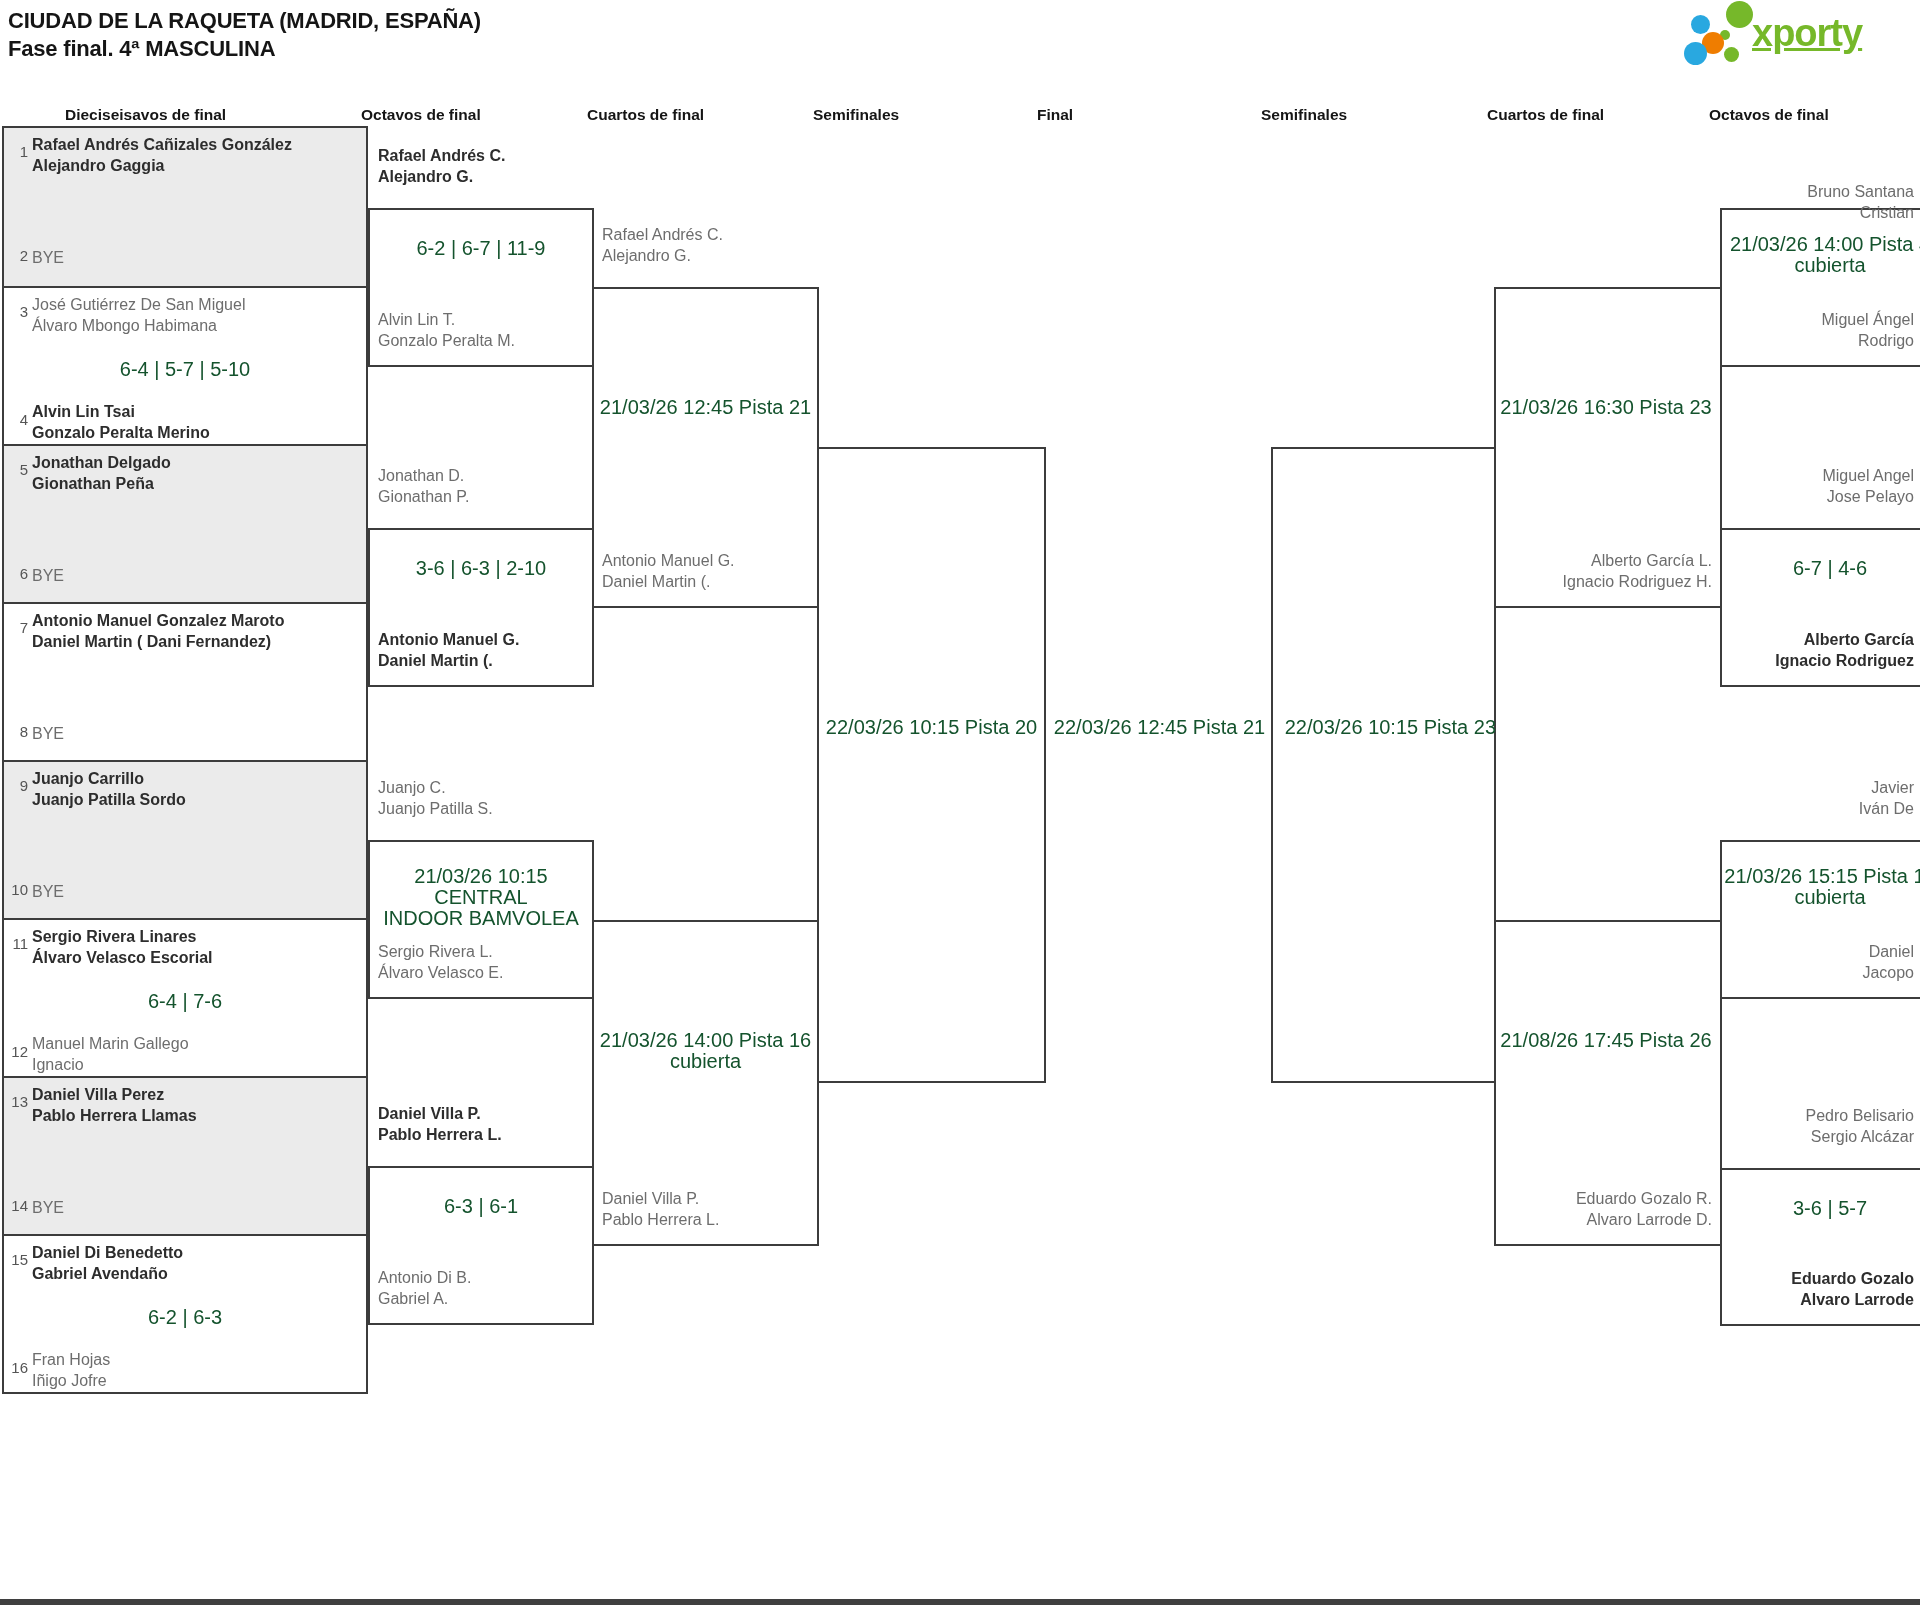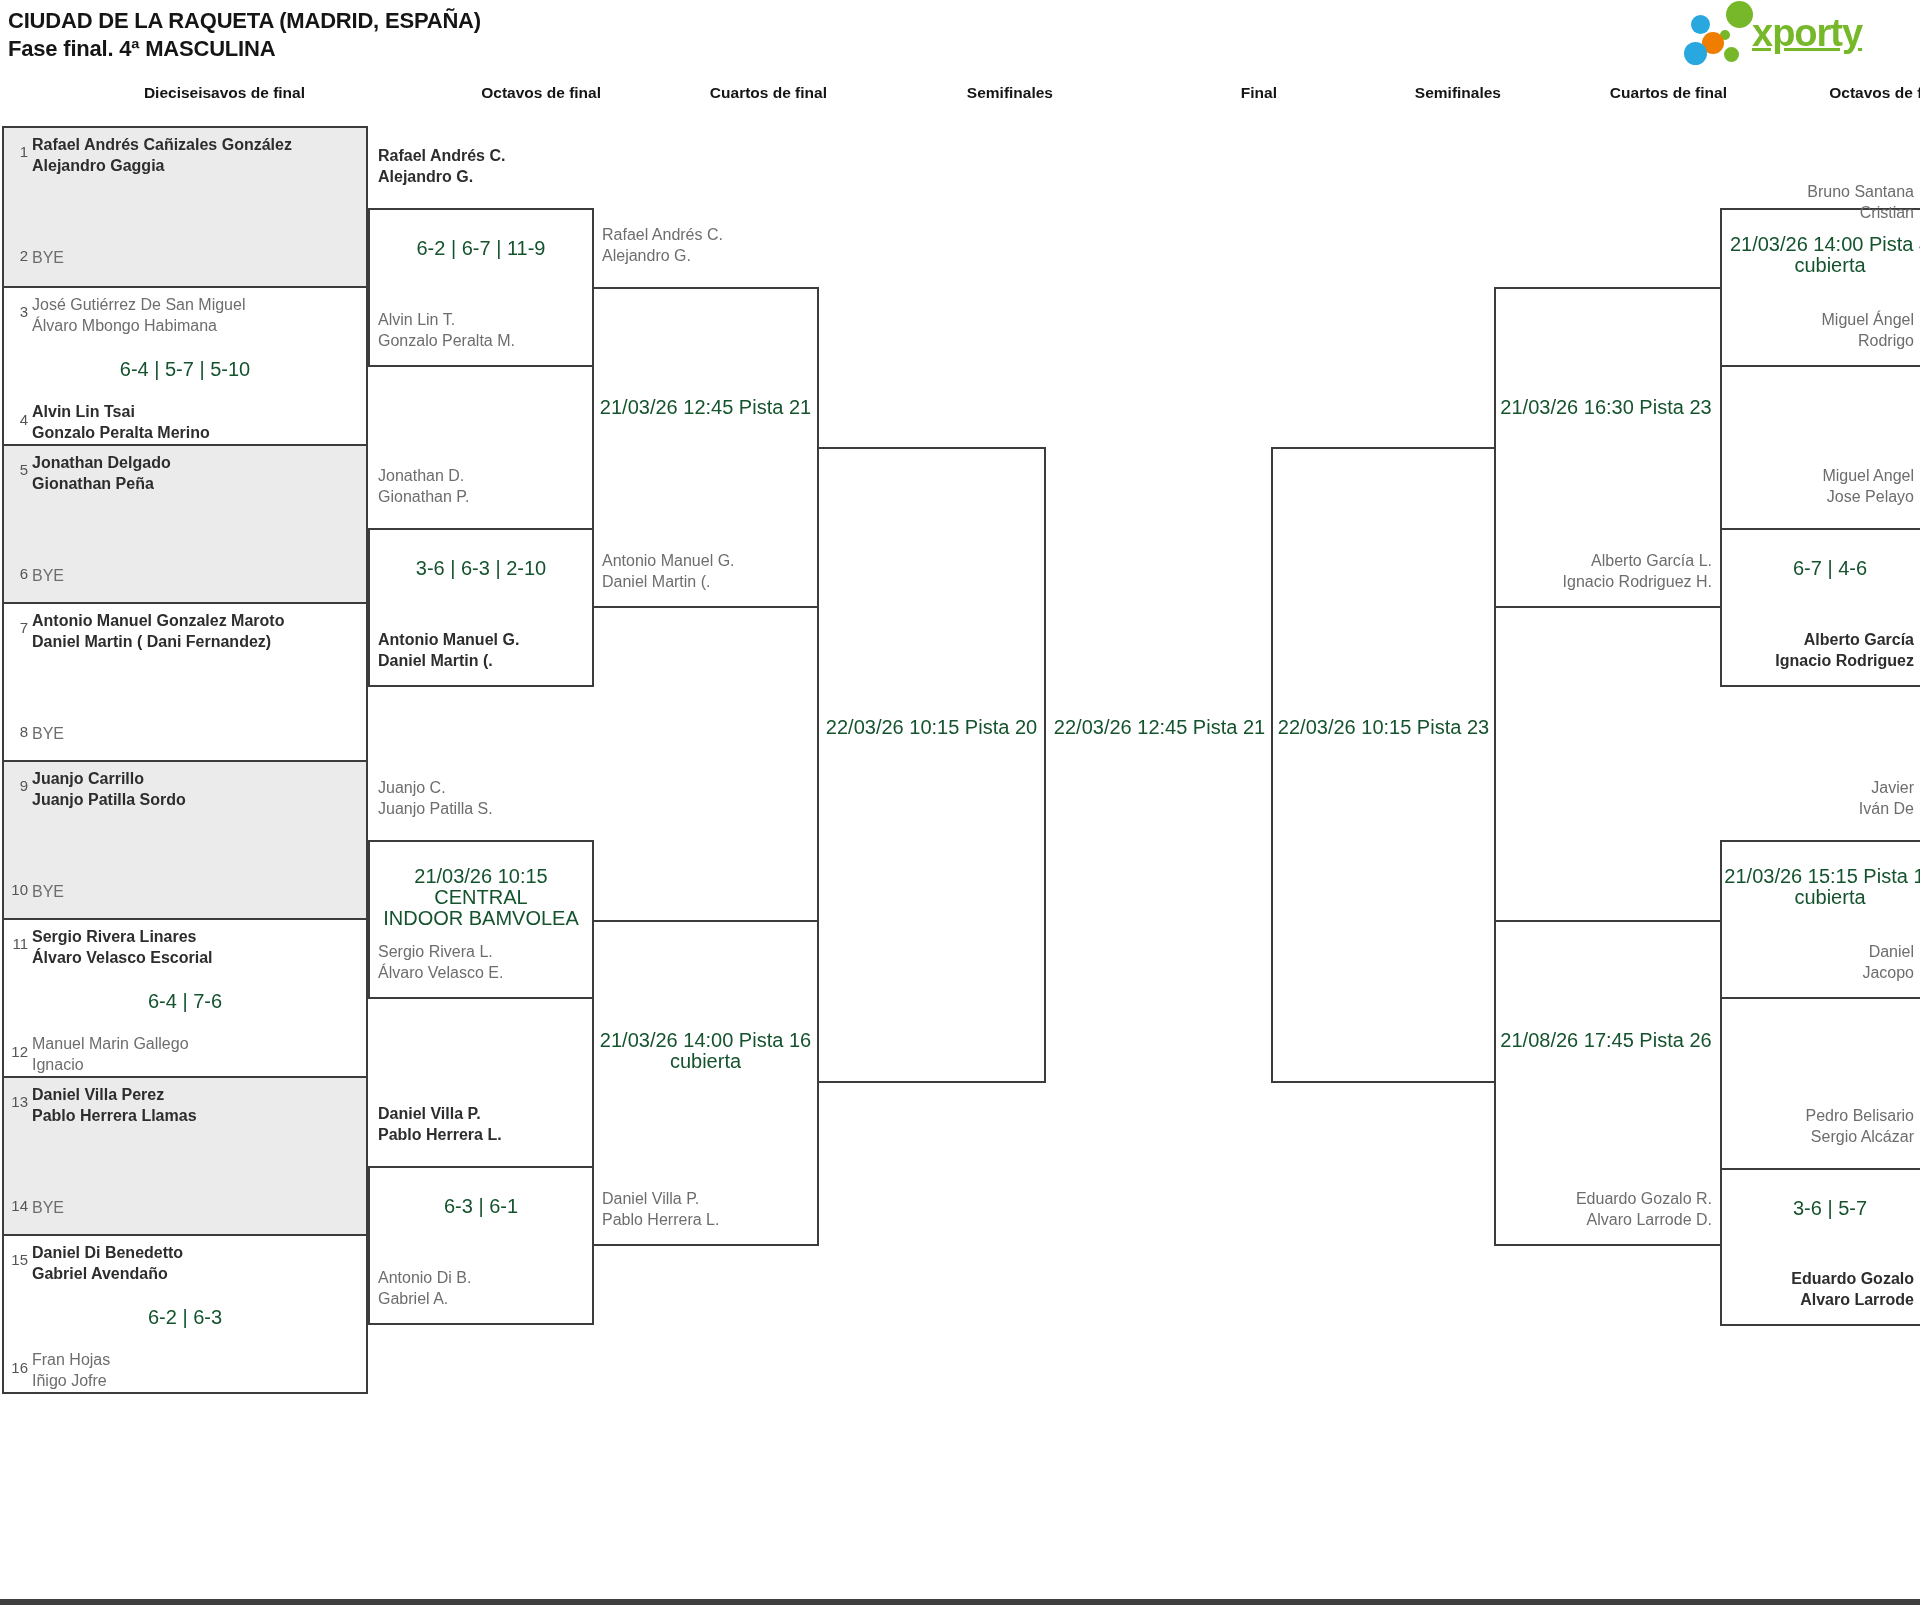--- a/index.html
+++ b/index.html
@@ -1,21 +1,21 @@
 <!DOCTYPE html>
 <html><head>
 <meta charset="utf-8">
 <style>
   html,body{margin:0;padding:0;}
   body{
     width:1920px;height:1605px;position:relative;overflow:hidden;background:#ffffff;
     font-family:"Liberation Sans","DejaVu Sans",sans-serif;
   }
   .title{position:absolute;font-size:22px;font-weight:700;color:#151515;letter-spacing:-0.2px;}
-  .colhead{position:absolute;top:84px;width:240px;margin-left:-120px;text-align:right;
+  .colhead{position:absolute;top:106px;width:240px;margin-left:-120px;text-align:left;
     font-size:15.5px;font-weight:700;color:#151515;}
   .box{position:absolute;border:2px solid #3c3c3c;box-sizing:border-box;background:transparent;}
   .r16{position:absolute;left:2px;top:126px;width:366px;height:1268px;border:2px solid #3c3c3c;box-sizing:border-box;}
   .r16row{position:absolute;left:0;width:100%;height:158px;box-sizing:border-box;}
   .r16row.alt{background:#ebebeb;}
   .r16row.sep{border-top:2px solid #3c3c3c;}
   .lbl{position:absolute;font-size:16px;line-height:21px;color:#6d6d6d;white-space:pre-line;}
   .b{font-weight:700;color:#2d2d2d;}
   .rt{text-align:right;}
   .sc{position:absolute;font-size:20px;line-height:21px;color:#14532d;text-align:center;white-space:pre-line;}
@@ -164,21 +164,21 @@
 cubierta</div>
 <div class="lbl" style="left:602px;top:1188px;">Daniel Villa P.
 Pablo Herrera L.</div>
 
 <div class="box" style="left:817px;top:447px;width:229px;height:636px;"></div>
 <div class="sc" style="left:819px;top:717px;width:225px;">22/03/26 10:15 Pista 20</div>
 
 <div class="sc" style="left:1046px;top:717px;width:227px;">22/03/26 12:45 Pista 21</div>
 
 <div class="box" style="left:1271px;top:447px;width:225px;height:636px;"></div>
-<div class="sc" style="left:1271px;top:717px;width:225px;">22/03/26 10:15 Pista 23</div>
+<div class="sc" style="left:1271px;top:717px;width:225px;text-align:right;">22/03/26 10:15 Pista 23</div>
 
 <div class="box" style="left:1494px;top:287px;width:228px;height:321px;"></div>
 <div class="sc" style="left:1494px;top:397px;width:224px;">21/03/26 16:30 Pista 23</div>
 <div class="lbl rt" style="left:1494px;top:550px;width:218px;">Alberto García L.
 Ignacio Rodriguez H.</div>
 
 <div class="box" style="left:1494px;top:920px;width:228px;height:326px;"></div>
 <div class="sc" style="left:1494px;top:1030px;width:224px;">21/08/26 17:45 Pista 26</div>
 <div class="lbl rt" style="left:1494px;top:1188px;width:218px;">Eduardo Gozalo R.
 Alvaro Larrode D.</div>

